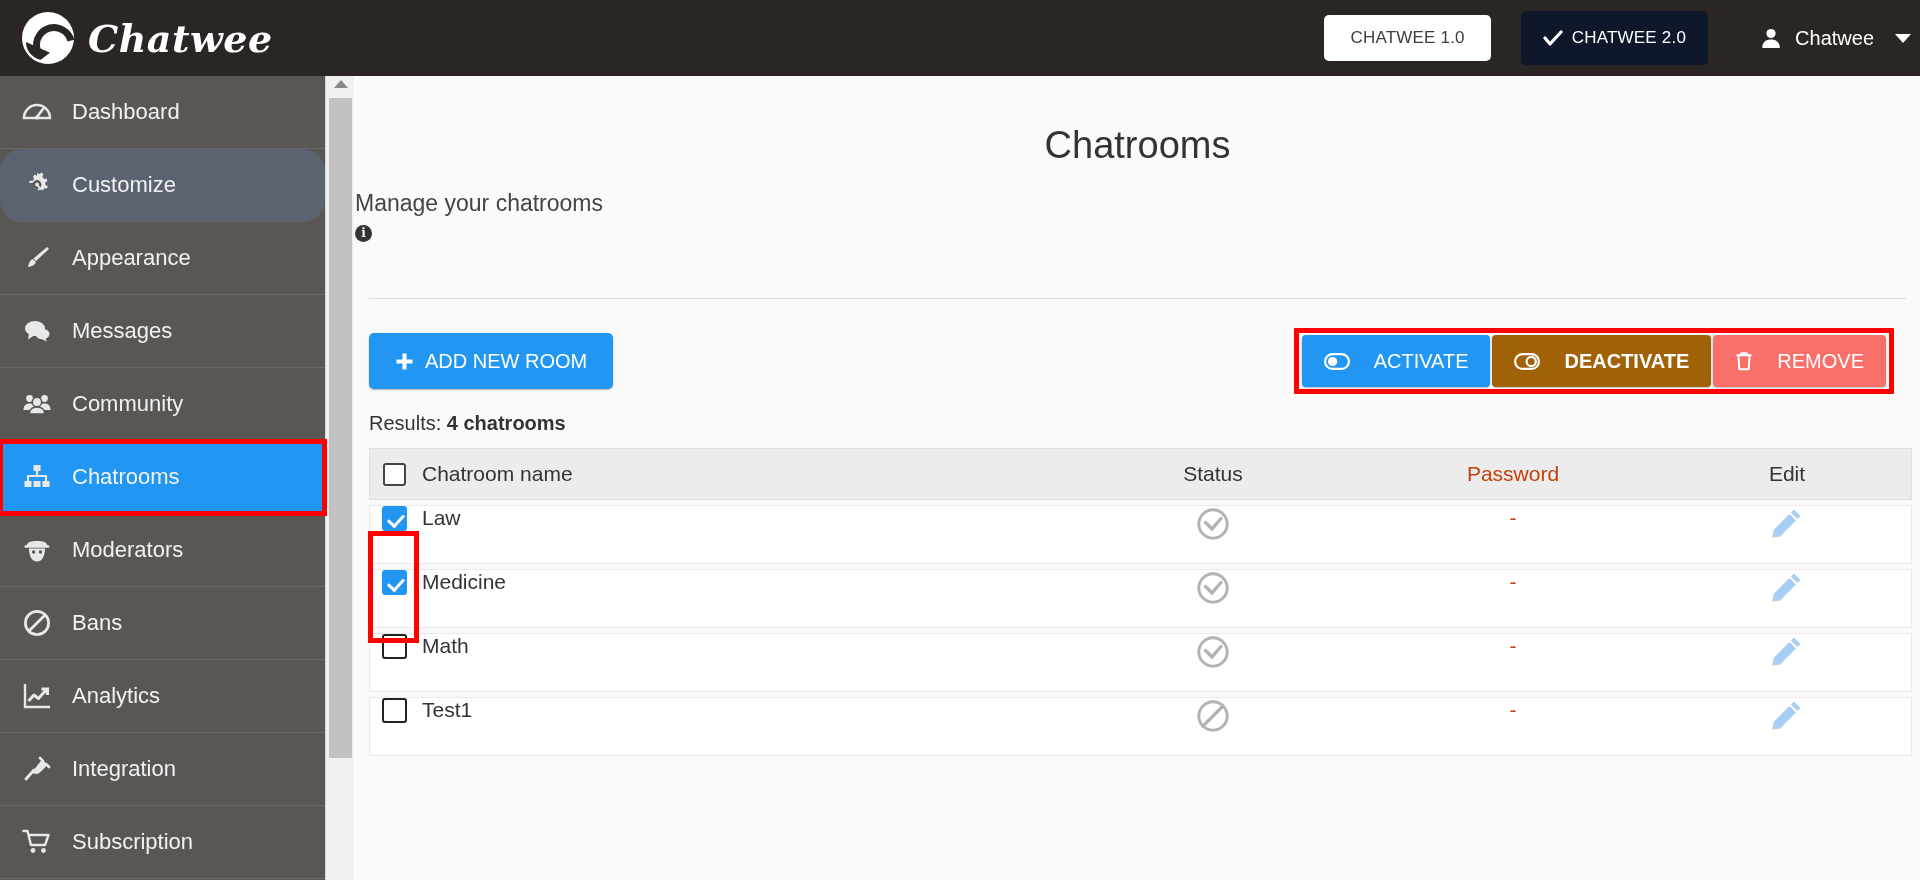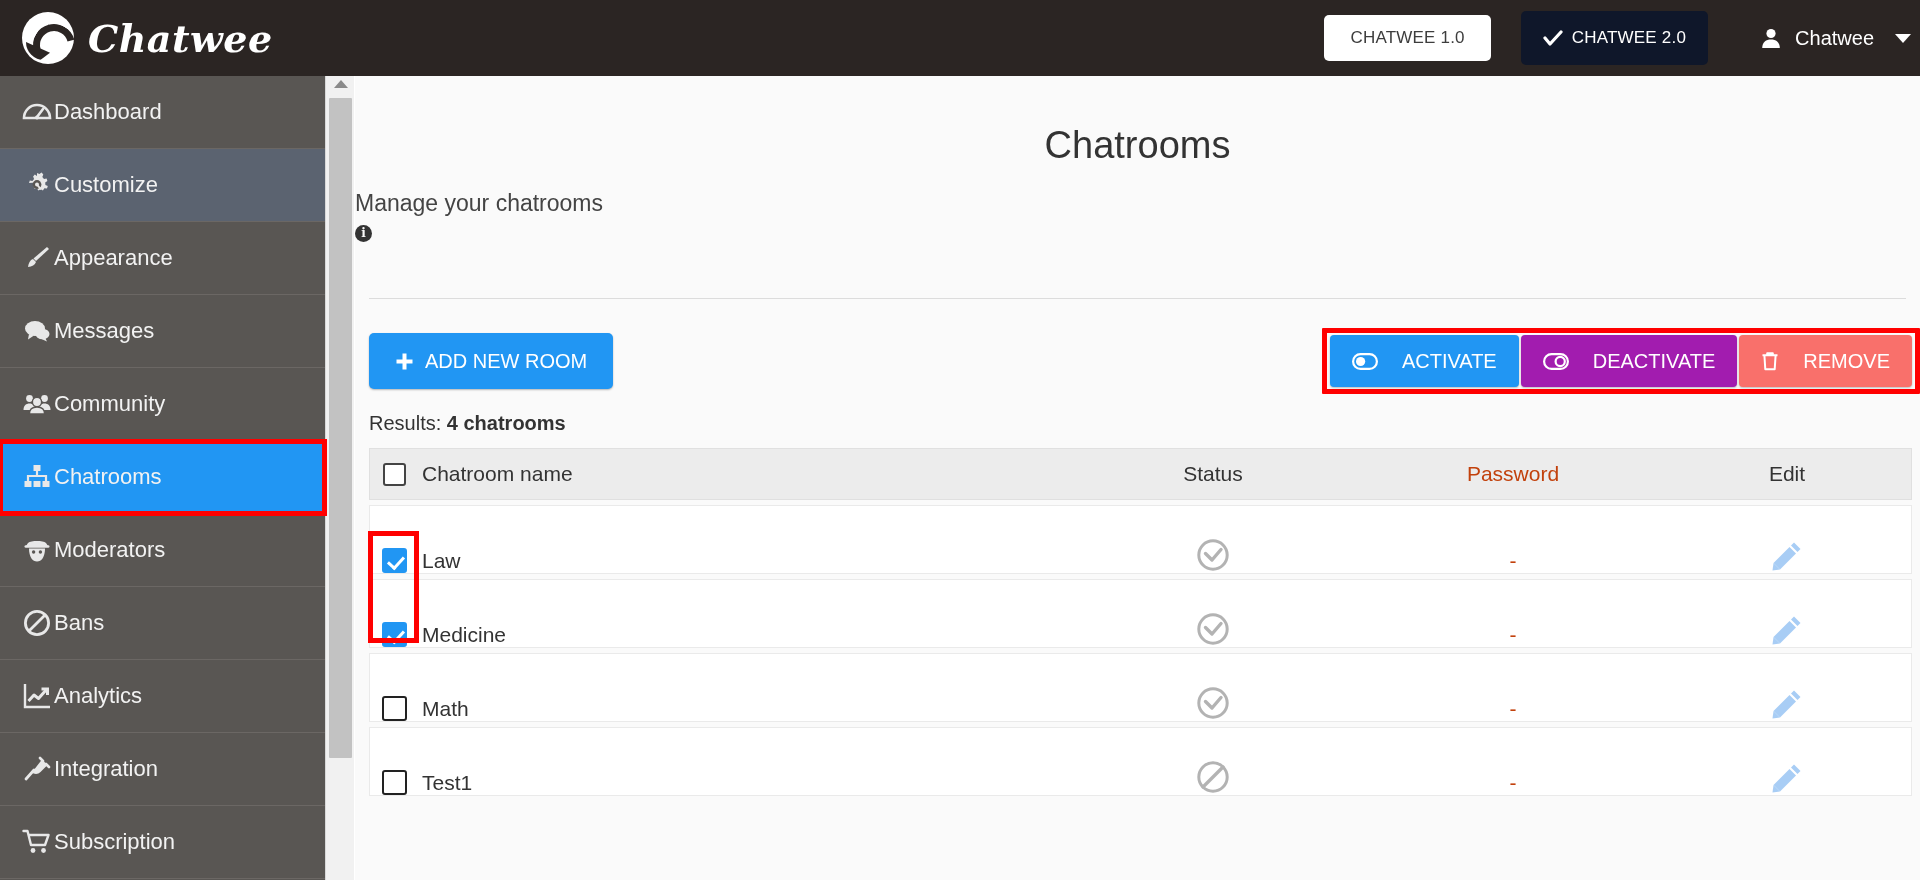--- a/index.html
+++ b/index.html
@@ -64,31 +64,31 @@
     margin-left: 8px;
   }
 
   
   .sidebar {
     position: absolute; top: 76px; left: 0; width: 325px; height: 804px;
     background: #595653;
   }
   .nav-item {
     height: 73px; display: flex; align-items: center;
-    padding-left: 20px; 
+    padding-left: 20px; gap: 18px;
     color: #f2f2f2; font-size: 22px; cursor: pointer;
     border-bottom: 1px solid #6b6764;
     position: relative;
   }
   .nav-item .ico {
     width: 34px; display: flex; align-items: center; justify-content: center;
     flex: none;
   }
   .nav-item.active { background: #2196f3; }
-  .nav-item.hover-state { background: #5b6370; }
+  .nav-item.hover-state { background: #5b6370; border-radius: 22px; }
   .nav-item.sel-outline {
     outline: 5px solid #ff0000; outline-offset: -3px; z-index: 3;
   }
 
   
   .scroll-col {
     position: absolute; top: 76px; left: 325px; width: 29px; height: 804px;
     background: #f1f1f1; border-left: 1px solid #d8d8d8;
   }
   .scroll-arrow {
@@ -120,59 +120,59 @@
     color: #fafafa; font-size: 12px; line-height: 17px; text-align: center;
     font-weight: 700; font-family: "DejaVu Serif", serif;
     margin-top: 2px; cursor: pointer;
   }
   .divider {
     height: 1px; background: #dcdcdc; margin: 56px 14px 0 14px;
   }
 
   .action-row {
     display: flex; align-items: center; justify-content: space-between;
-    padding: 29px 0 0 14px;
+    padding: 29px 26px 0 14px;
   }
   .btn-add {
     background: #2196f3; color: #ffffff; border: none; border-radius: 5px;
     height: 56px; padding: 0 26px; font-size: 20px; cursor: pointer;
     display: flex; align-items: center; gap: 11px;
     box-shadow: 0 1px 2px rgba(0,0,0,.28);
     font-family: "Liberation Sans", sans-serif;
   }
   .bulk-wrap {
     border: 5px solid #ff0000; display: flex; padding: 2px;
     border-radius: 1px;
   }
   .bulk-btn {
     border: none; height: 52px; padding: 0 22px; font-size: 20px;
     cursor: pointer; display: flex; align-items: center; gap: 24px;
     color: #ffffff; border-radius: 4px; margin: 0 1px;
     box-shadow: 0 1px 2px rgba(0,0,0,.25);
     font-family: "Liberation Sans", sans-serif;
   }
   .bulk-activate  { background: #2196f3; }
-  .bulk-deactivate{ background: #a21caf; }
+  .bulk-deactivate{ background: #a16207; font-weight: bold; }
   .bulk-remove    { background: #f9706b; }
 
   .results {
     padding: 18px 14px 0 14px; font-size: 20px; color: #333333;
   }
   .results b { font-weight: 700; }
 
   
   .tbl { margin: 13px 8px 0 14px; }
   .thead {
     background: #ececec; border: 1px solid #e0e0e0;
     display: flex; align-items: center; height: 52px;
     font-size: 21px; color: #333333;
   }
   .trow {
     background: #ffffff; border: 1px solid #eaeaea;
-    display: flex; align-items: flex-end; height: 69px;
+    display: flex; align-items: flex-start; height: 59px;
     font-size: 21px; color: #333333; margin-top: 5px;
   }
   .c-check { width: 48px; display: flex; justify-content: center; flex: none; }
   .c-name  { flex: 1; padding-left: 4px; }
   .c-status{ width: 300px; text-align: center; flex: none; }
   .c-pass  { width: 300px; text-align: center; flex: none; color: #c2410c; }
   .c-edit  { width: 248px; text-align: center; flex: none; }
   .c-status-i, .c-edit-i { display: flex; justify-content: center; }
 
   .cbox {

